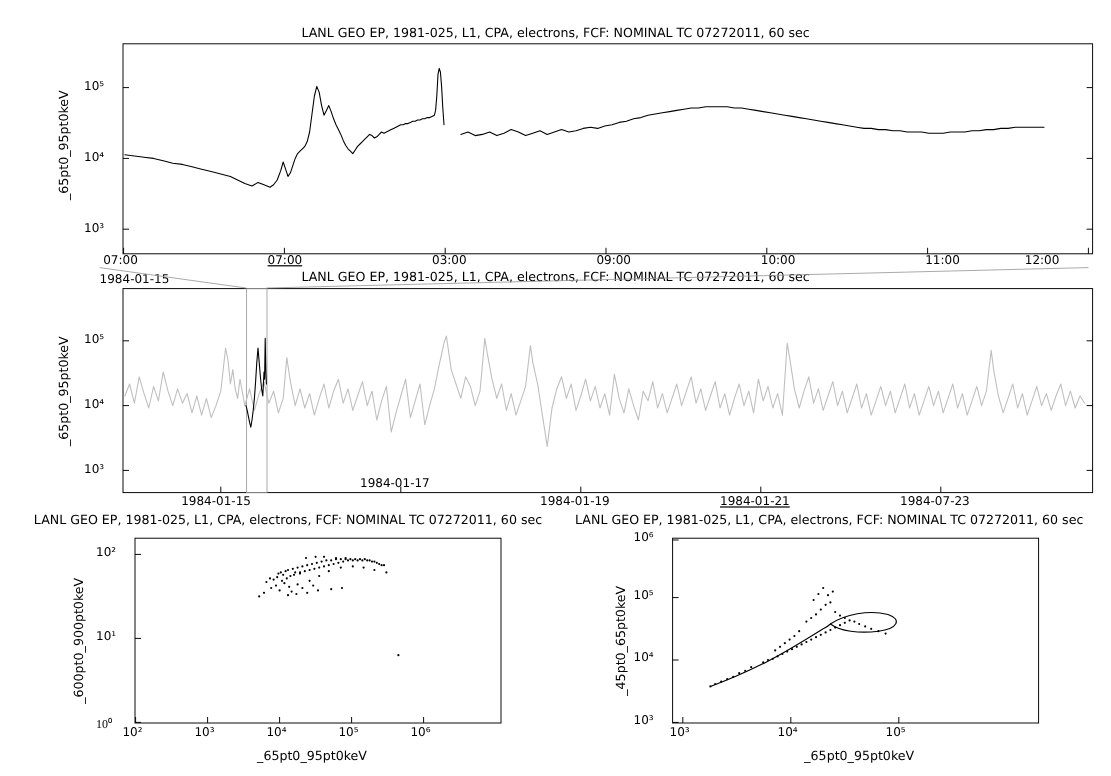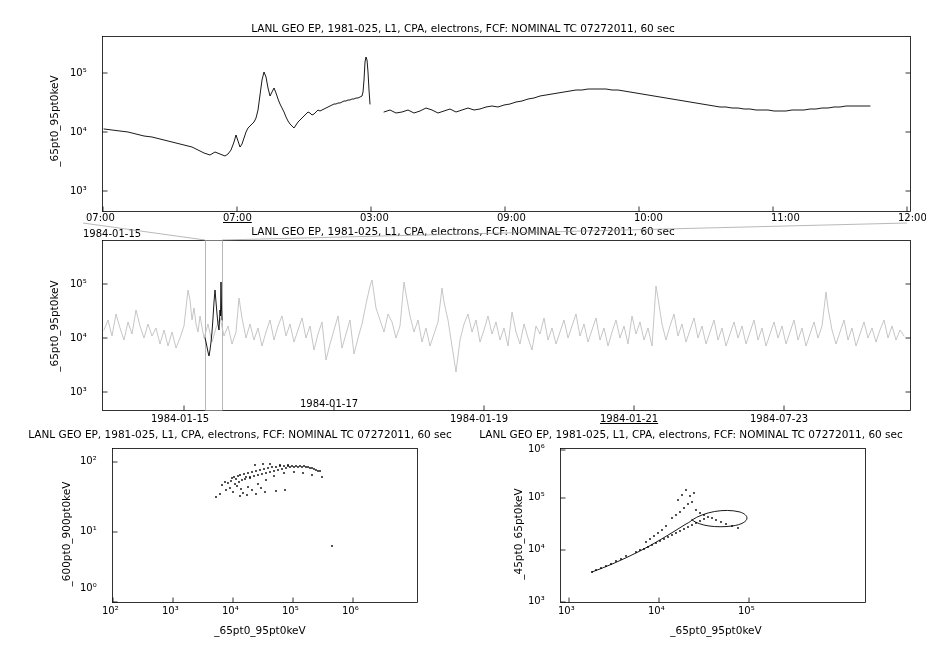--- a/index.html
+++ b/index.html
@@ -91,21 +91,21 @@
   <div class="tick-label" style="left:70px;top:185px;">10³</div>
   <div class="tick-label" style="left:70px;top:126px;">10⁴</div>
   <div class="tick-label" style="left:70px;top:67px;">10⁵</div>
 
   <div class="tick-label" style="left:86px;top:212px;">07:00</div>
   <div class="tick-label" style="left:223px;top:212px;text-decoration:underline;">07:00</div>
   <div class="tick-label" style="left:360px;top:212px;">03:00</div>
   <div class="tick-label" style="left:497px;top:212px;">09:00</div>
   <div class="tick-label" style="left:634px;top:212px;">10:00</div>
   <div class="tick-label" style="left:771px;top:212px;">11:00</div>
-  <div class="tick-label" style="left:898px;top:212px;">12:00</div>
+  <div class="tick-label" style="left:854px;top:212px;">12:00</div>
 
   <svg width="926" height="230" style="position:absolute;left:0;top:0;">
     <rect class="frame" x="102.5" y="36.5" width="808" height="175"></rect>
 
     <g>
       <line class="tickmark" x1="102.5" y1="191" x2="107.5" y2="191"></line>
       <line class="tickmark" x1="102.5" y1="132" x2="107.5" y2="132"></line>
       <line class="tickmark" x1="102.5" y1="73" x2="107.5" y2="73"></line>
       <line class="tickmark" x1="905.5" y1="191" x2="910.5" y2="191"></line>
       <line class="tickmark" x1="905.5" y1="132" x2="910.5" y2="132"></line>
@@ -211,21 +211,21 @@
   </svg>
 </div>
 
 <div class="panel" style="left:0;top:420px;width:470px;height:227px;">
   <div class="title" style="left:-130px;top:8px;width:740px;">LANL GEO EP, 1981-025, L1, CPA, electrons, FCF: NOMINAL TC 07272011, 60 sec</div>
 
   <div class="axis-label-y" style="left:-4px;top:108px;width:140px;text-align:center;transform:rotate(-90deg);">_600pt0_900pt0keV</div>
 
   <div class="axis-label-x" style="left:105px;top:204px;width:310px;">_65pt0_95pt0keV</div>
 
-  <div class="tick-label" style="left:80px;top:162px;">10⁰</div>
+  <div class="tick-label" style="left:80px;top:176px;font-family:Liberation Serif, serif;">10⁰</div>
   <div class="tick-label" style="left:80px;top:105px;">10¹</div>
   <div class="tick-label" style="left:80px;top:35px;">10²</div>
 
   <div class="tick-label" style="left:102px;top:185px;">10²</div>
   <div class="tick-label" style="left:162px;top:185px;">10³</div>
   <div class="tick-label" style="left:222px;top:185px;">10⁴</div>
   <div class="tick-label" style="left:282px;top:185px;">10⁵</div>
   <div class="tick-label" style="left:342px;top:185px;">10⁶</div>
 
   <svg width="470" height="227" style="position:absolute;left:0;top:0;">

